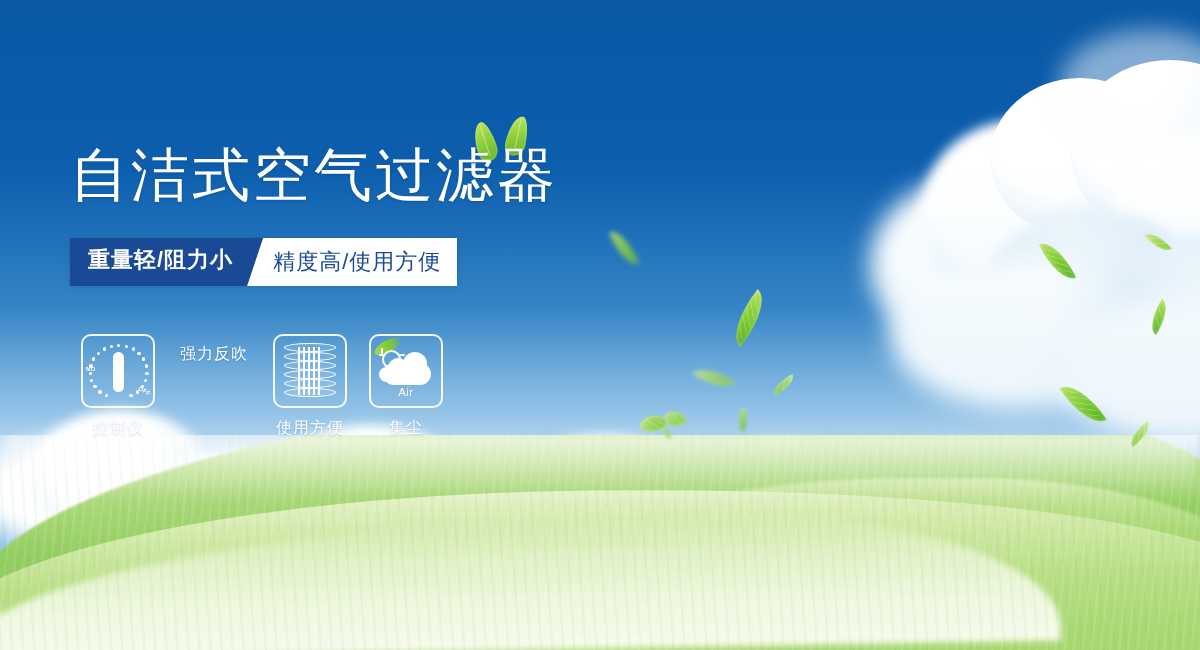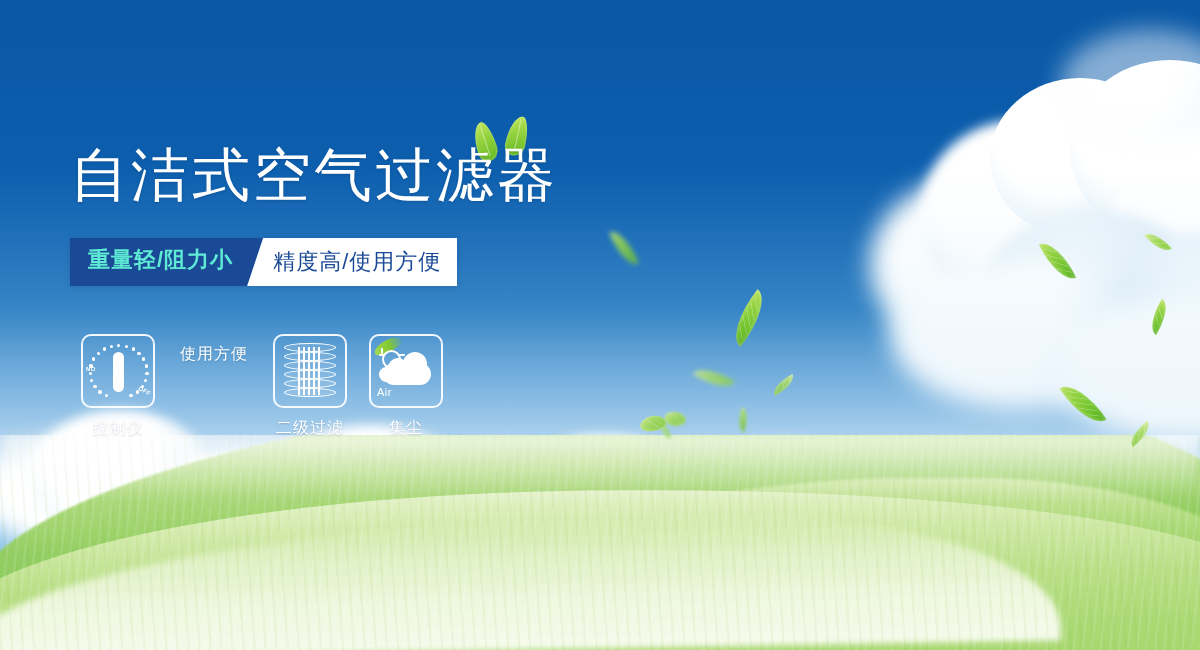--- a/index.html
+++ b/index.html
@@ -138,21 +138,21 @@
   }
 
   
   .subbar {
     position:absolute; left:70px; top:238px;
     height:48px; display:flex; align-items:stretch;
     filter:drop-shadow(0 1px 3px rgba(0,30,70,.18));
   }
   .sub-left {
     background:#1a4a96;
-    color:#5eead4;
+    color:#ffffff;
     display:flex; align-items:center;
     padding:0 18px 4px 18px;
     font-size:22px; font-weight:700; letter-spacing:1px;
     clip-path:polygon(0 0, 100% 0, calc(100% - 14px) 100%, 0 100%);
     padding-right:30px;
   }
   .sub-right {
     background:#ffffff;
     color:#1a4a96;
     display:flex; align-items:center;
@@ -231,21 +231,21 @@
     position:absolute; background:#fff; border-radius:2px;
   }
   .cld .body {
     position:absolute; left:6px; bottom:9px; width:48px; height:22px;
     background:#fff; border-radius:11px;
   }
   .cld .b1 { position:absolute; left:11px; bottom:16px; width:20px; height:20px; background:#fff; border-radius:50%; }
   .cld .b2 { position:absolute; left:26px; bottom:18px; width:24px; height:24px; background:#fff; border-radius:50%; }
   .cld .b0 { position:absolute; left:2px; bottom:12px; width:15px; height:15px; background:#fff; border-radius:50%; }
   .cld .air {
-    position:absolute; left:0; right:0; bottom:-4px; text-align:left;
+    position:absolute; left:0; right:0; bottom:-4px; text-align:center;
     font-size:11px; color:#fff; letter-spacing:.5px;
   }
   .cld .swoosh {
     position:absolute; left:-4px; top:-8px; width:30px; height:12px;
     background:linear-gradient(100deg,#a8dc55 0%, #7fc832 55%, rgba(120,200,50,0) 100%);
     border-radius:50% 50% 50% 50% / 60% 60% 40% 40%;
     transform:rotate(-28deg);
   }
 </style>
 </head>
@@ -347,36 +347,36 @@
           <div class="dot" style="left:48.6px; top:50.4px;"></div>
           <div class="dot" style="left:42.2px; top:54.1px;"></div>
           <span class="lbl no">NO</span>
           <span class="lbl off">OFF</span>
         </div>
       </div>
       <div class="cap">控制仪</div>
     </div>
 
     <div class="feature">
-      <div class="cap">使用方便</div>
+      <div class="cap">强力反吹</div>
     </div>
 
     <div class="feature">
       <div class="box">
         <div class="filt">
           <div class="bars"></div>
           <div class="ring" style="top:0px;"></div>
           <div class="ring" style="top:9px;"></div>
           <div class="ring" style="top:18px;"></div>
           <div class="ring" style="top:27px;"></div>
           <div class="ring" style="top:36px;"></div>
           <div class="ring" style="top:45px;"></div>
         </div>
       </div>
-      <div class="cap">二级过滤</div>
+      <div class="cap">使用方便</div>
     </div>
 
 
     <div class="feature">
       <div class="box">
         <div class="cld">
           <div class="swoosh"></div>
           <div class="sun"></div>
           <div class="ray" style="left:2px;  top:6px;  width:6px; height:2.4px;"></div>
           <div class="ray" style="left:4px;  top:0px;  width:2.4px; height:6px;"></div>

